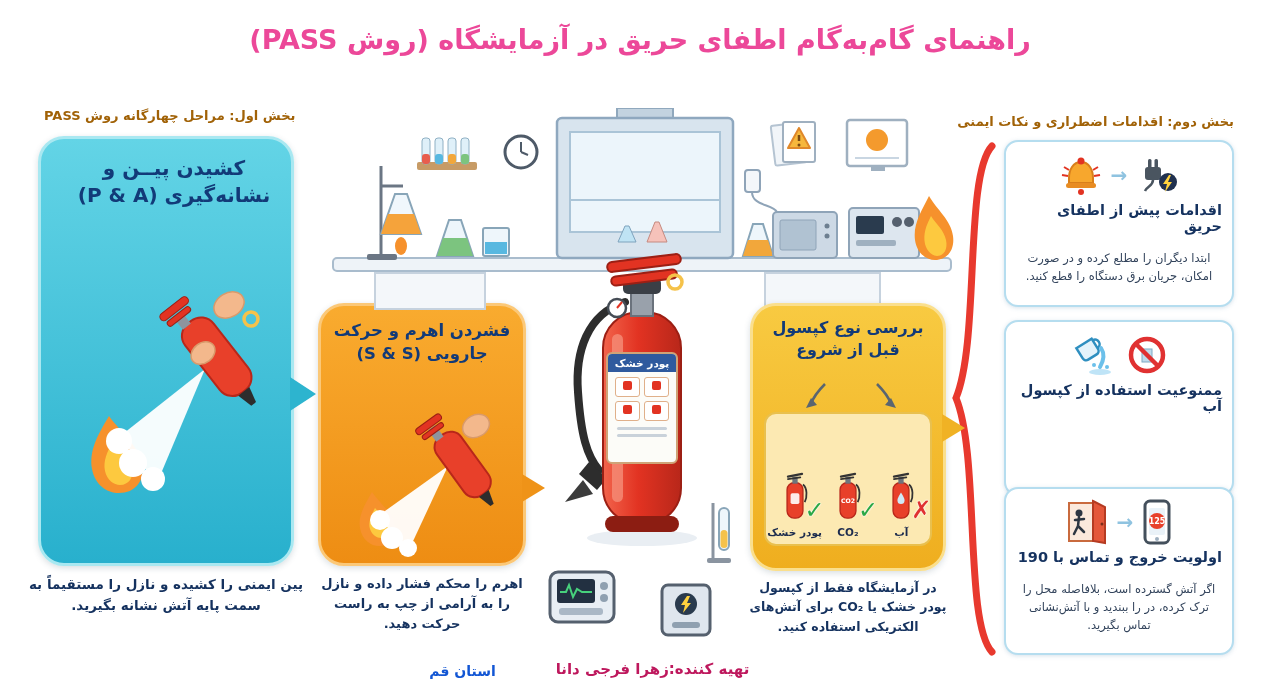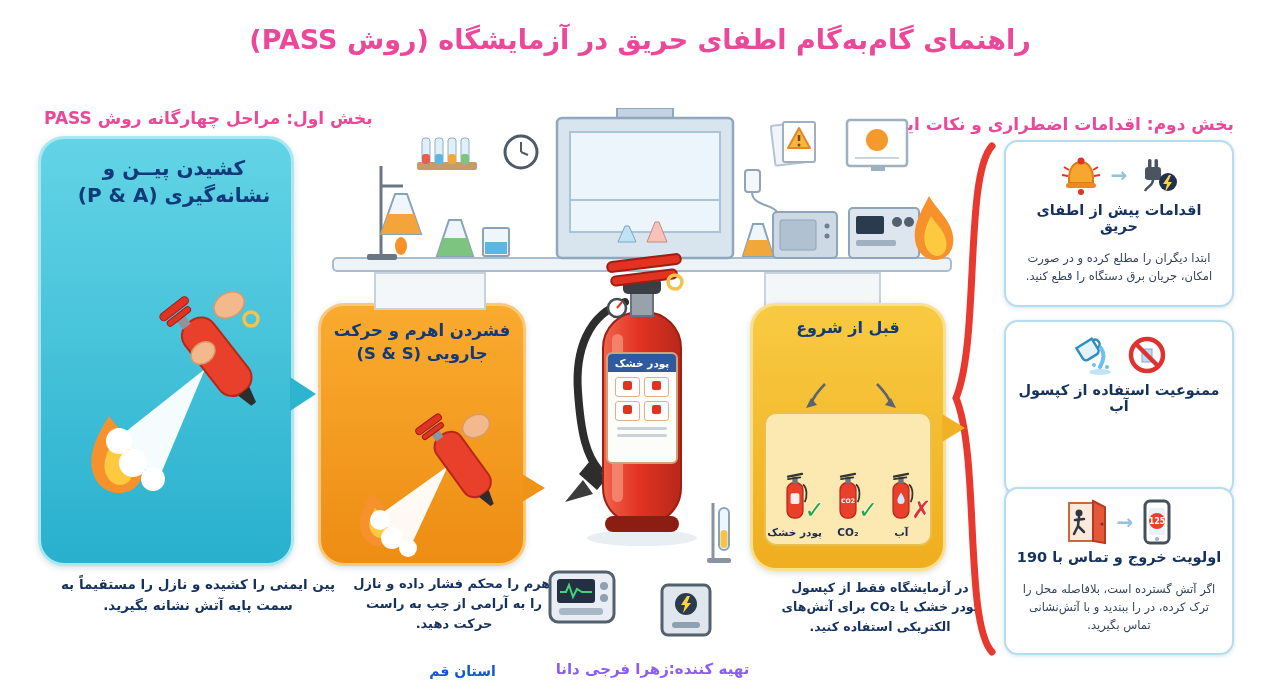--- a/index.html
+++ b/index.html
@@ -2,21 +2,21 @@
 <html lang="fa"><head>
 <meta charset="utf-8">
 <style>
   html,body{margin:0;padding:0;background:#ffffff;}
   .stage{position:relative;width:1280px;height:694px;background:#ffffff;overflow:hidden;
          font-family:"DejaVu Sans",sans-serif;}
 
   .title{position:absolute;top:24px;left:0;width:100%;margin:0;text-align:center;
          font-size:27px;font-weight:bold;color:#ec4899;direction:rtl;}
 
-  .sec-head{position:absolute;font-size:17px;font-weight:bold;color:#ec4899;direction:rtl;}
+  .sec-head{position:absolute;font-size:13px;font-weight:bold;color:#a16207;direction:rtl;}
   .sec-head.left{left:44px;top:108px;}
   .sec-head.right{right:46px;top:114px;}
 
   .panel{position:absolute;border-radius:26px;box-sizing:border-box;box-shadow:0 2px 6px rgba(40,70,90,.18);}
   .panel-title{position:relative;text-align:center;font-weight:bold;color:#123a78;direction:rtl;z-index:3;}
   .panel-title span{display:block;}
 
   .panel.cyan{left:38px;top:136px;width:256px;height:430px;
               background:linear-gradient(180deg,#63d4e6,#28b0cd);border:3px solid #a9e8f1;padding-left:16px;}
   .panel.cyan .panel-title{margin-top:16px;font-size:20px;line-height:1.35;}
@@ -27,21 +27,21 @@
 
   .panel.yellow{left:750px;top:303px;width:196px;height:268px;
                 background:linear-gradient(180deg,#f8ca41,#efae1f);border:3px solid #fadf8d;}
   .panel.yellow .panel-title{margin-top:11px;font-size:16px;line-height:1.35;}
 
   .tail{position:absolute;width:0;height:0;z-index:2;}
   .tail.cyan-tail{right:-25px;top:238px;border-top:17px solid transparent;border-bottom:17px solid transparent;border-left:26px solid #2db4cf;}
   .tail.orange-tail{right:-22px;top:168px;border-top:14px solid transparent;border-bottom:14px solid transparent;border-left:23px solid #ef9318;}
   .tail.yellow-tail{right:-22px;top:108px;border-top:14px solid transparent;border-bottom:14px solid transparent;border-left:23px solid #f0b224;}
 
-  .caption{position:absolute;text-align:center;font-weight:bold;color:#15325f;direction:rtl;line-height:1.55;margin-left:32px;}
+  .caption{position:absolute;text-align:center;font-weight:bold;color:#15325f;direction:rtl;line-height:1.55;}
   .cap-cyan{left:26px;top:574px;width:280px;font-size:13.5px;}
   .cap-orange{left:314px;top:574px;width:216px;font-size:13px;}
   .cap-yellow{left:746px;top:578px;width:204px;font-size:12.5px;}
 
   .illu{position:absolute;z-index:1;}
   .illu.cyan-illu{left:12px;top:92px;}
   .illu.orange-illu{left:9px;top:68px;}
 
   .lab{position:absolute;left:325px;top:108px;}
   .ext{position:absolute;left:545px;top:240px;}
@@ -70,25 +70,25 @@
   .brace{position:absolute;left:948px;top:140px;}
 
   .sbox{position:absolute;left:1004px;width:230px;background:#ffffff;border:2px solid #b5ddef;
         border-radius:14px;box-shadow:0 1px 4px rgba(120,160,190,.3);padding:8px 10px;
         box-sizing:border-box;text-align:center;}
   .sbox1{top:140px;height:167px;}
   .sbox2{top:320px;height:176px;}
   .sbox3{top:487px;height:168px;}
   .icons{display:flex;justify-content:center;align-items:center;gap:8px;height:50px;}
   .icon-arrow{color:#8fc3e0;font-size:20px;font-weight:bold;}
-  .sbox-title{font-size:14.5px;font-weight:bold;color:#15325f;direction:rtl;margin-top:2px;}
+  .sbox-title{font-size:14.5px;font-weight:bold;color:#15325f;direction:rtl;margin-top:2px;text-align:right;}
   .sbox-text{font-size:11.5px;color:#33445c;direction:rtl;line-height:1.55;margin-top:16px;font-weight:500;}
 
   .footer-credit{position:absolute;left:535px;top:660px;width:235px;text-align:center;
-                 font-size:15px;font-weight:bold;color:#8b5cf6;direction:rtl;}
+                 font-size:15px;font-weight:bold;color:#be185d;direction:rtl;}
   .footer-province{position:absolute;left:415px;top:663px;width:95px;text-align:center;
                    font-size:14px;font-weight:bold;color:#1256d4;direction:rtl;}
 </style>
 </head>
 <body>
 
 <div class="stage">
 
   <h1 class="title">راهنمای گام‌به‌گام اطفای حریق در آزمایشگاه (روش PASS)</h1>
 
@@ -257,20 +257,21 @@
   </svg>
   <svg class="gadget" style="left:705px;top:498px;" width="30" height="70" viewBox="0 0 30 70">
     <line x1="8" y1="5" x2="8" y2="62" stroke="#8a94a0" stroke-width="3"></line>
     <rect x="2" y="60" width="24" height="5" rx="2" fill="#8a94a0"></rect>
     <rect x="14" y="10" width="10" height="42" rx="5" fill="#eef6fb" stroke="#88a5b8" stroke-width="2"></rect>
     <rect x="15.5" y="32" width="7" height="18" rx="3.5" fill="#f5c24a"></rect>
   </svg>
 
   <div class="panel yellow">
     <div class="panel-title">
+      <span>بررسی نوع کپسول</span>
       <span>قبل از شروع</span>
     </div>
     <svg class="arrows-svg" width="156" height="28" viewBox="0 0 156 28">
       <path d="M52,2 C44,10 40,16 38,22" stroke="#5a6570" stroke-width="2.5" fill="none"></path>
       <path d="M33,26 l11,-3 -6,-7 Z" fill="#5a6570"></path>
       <path d="M104,2 C112,10 116,16 118,22" stroke="#5a6570" stroke-width="2.5" fill="none"></path>
       <path d="M123,26 l-11,-3 6,-7 Z" fill="#5a6570"></path>
     </svg>
     <div class="inner-box">
       <div class="mini">

